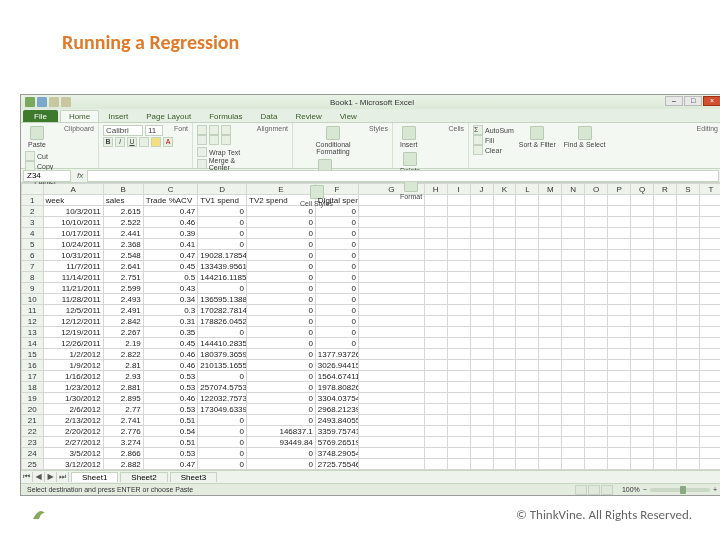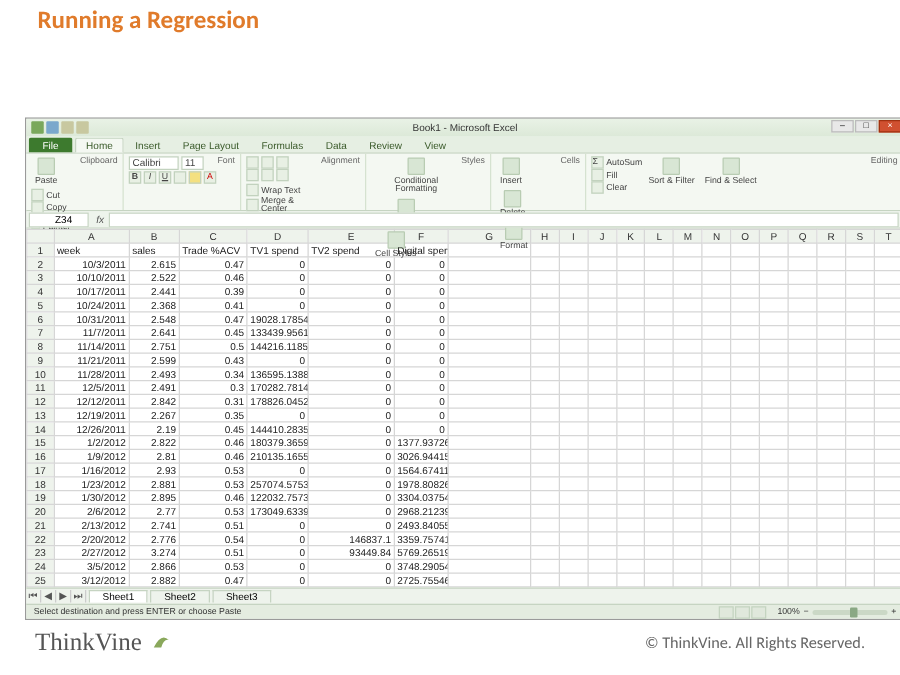--- a/index.html
+++ b/index.html
@@ -1,17 +1,17 @@
 <!DOCTYPE html>
 <html><head>
 <meta charset="utf-8">
 <style>
   * { box-sizing: border-box; margin: 0; padding: 0; }
   body { width: 720px; height: 540px; font-family: Calibri, Arial, sans-serif; background: #fff; position: relative; overflow: hidden; }
-  .slide-title { color: #e07b2b; font-size: 20px; font-weight: 600; padding: 4px 30px 4px; }
+  .slide-title { color: #e07b2b; font-size: 20px; font-weight: 600; padding: 30px 30px 4px; margin-left: 32px; }
   .excel { position: absolute; top: 94px; left: 20px; width: 704px; border: 1px solid #9a9a9a; background: #eef4ee; font-family: "Segoe UI", Tahoma, sans-serif; font-size: 8px; }
   .titlebar { background: linear-gradient(#e9f2e6,#dce9d8); height: 14px; display: flex; align-items: center; position: relative; padding: 0 4px; }
   .titlebar .qat { display: flex; gap: 2px; align-items: center; }
   .titlebar .ico { width: 10px; height: 10px; background: #7aa85c; border-radius: 1px; display:inline-block;}
   .titlebar .center { position:absolute; left:50%; transform:translateX(-50%); color:#333; font-size:8px;}
   .winbtns { position:absolute; right:2px; top:1px; display:flex; gap:1px;}
   .winbtn { width:18px; height:10px; background:#e8e8e8; border:1px solid #bbb; font-size:7px; text-align:center; line-height:8px;}
   .winbtn.close { background:#d05030; color:#fff; border-color:#a03010;}
   .tabs { display:flex; background:#e6efe3; height:14px; align-items:flex-end; padding-left:2px; gap:0; border-bottom:1px solid #c6d4c2;}
   .tab { padding:1px 8px; font-size:8px; color:#3a5a2a; border:1px solid transparent; border-bottom:none;}
@@ -23,21 +23,21 @@
   .group .body { flex:1; display:flex; align-items:flex-start; gap:2px; flex-wrap:wrap;}
   .btn { display:flex; flex-direction:column; align-items:center; padding:1px 3px; gap:1px; min-width:20px;}
   .btn .gl { width:14px; height:14px; background:#d8e6d4; border:1px solid #b8ccb2; border-radius:1px;}
   .btn span{font-size:7px; text-align:center; line-height:7px;}
   .vstack{display:flex;flex-direction:column;gap:0;}
   .hrow{display:flex;align-items:center;gap:2px;}
   .fontbox{border:1px solid #c2d2be;background:#fff;padding:0 2px;font-size:8px;width:40px;}
   .sizebox{border:1px solid #c2d2be;background:#fff;padding:0 2px;font-size:8px;width:18px;}
   .mini{width:10px;height:10px;background:#e8f0e4;border:1px solid #c2d2be;display:inline-block;}
   .formulabar{display:flex;background:#eef4ec;height:14px;align-items:center;border-bottom:1px solid #c6d4c2;}
-  .namebox{background:#fff;border:1px solid #c6d4c2;width:48px;height:12px;font-size:8px;padding:0 20px;margin:4px 2px;}
+  .namebox{background:#fff;border:1px solid #c6d4c2;width:48px;height:12px;font-size:8px;padding:0 3px;margin:4px 2px;}
   .fx{font-style:italic;color:#555;padding:0 4px;font-size:8px;}
   .fbar{flex:1;background:#fff;border:1px solid #c6d4c2;height:12px;margin-right:4px;}
   .grid{background:#fff;font-size:8px;color:#222;}
   table{border-collapse:collapse;width:100%;table-layout:fixed;}
   th,td{border:1px solid #d6d6d6;height:11px;padding:0 2px;white-space:nowrap;overflow:hidden;text-overflow:clip;}
   th{background:#eef3ec;font-weight:normal;text-align:center;color:#333;font-size:8px;}
   td{text-align:right;}
   td.left{text-align:left;}
   th.rowh{width:14px;background:#eef3ec;text-align:center;}
   .sheetbar{display:flex;align-items:center;background:#eef3ec;height:13px;border-top:1px solid #c6d4c2;font-size:8px;}
@@ -877,19 +877,18 @@
       <div class="track">
           <div class="thumb"></div>
         </div>
       <span>+</span>
     </div>
   </div>
 </div>
 
 <div class="footer">
   <div class="logo">
-    <span>ThinkVine</span>
     <svg width="18" height="18" viewBox="0 0 18 18">
         <path d="M3 14 Q9 2 15 8 Q11 7 9 14 Z" fill="#8aa85c"></path>
       </svg>
   </div>
   <div>© ThinkVine.  All Rights Reserved.</div>
 </div>
 
 </body></html>

